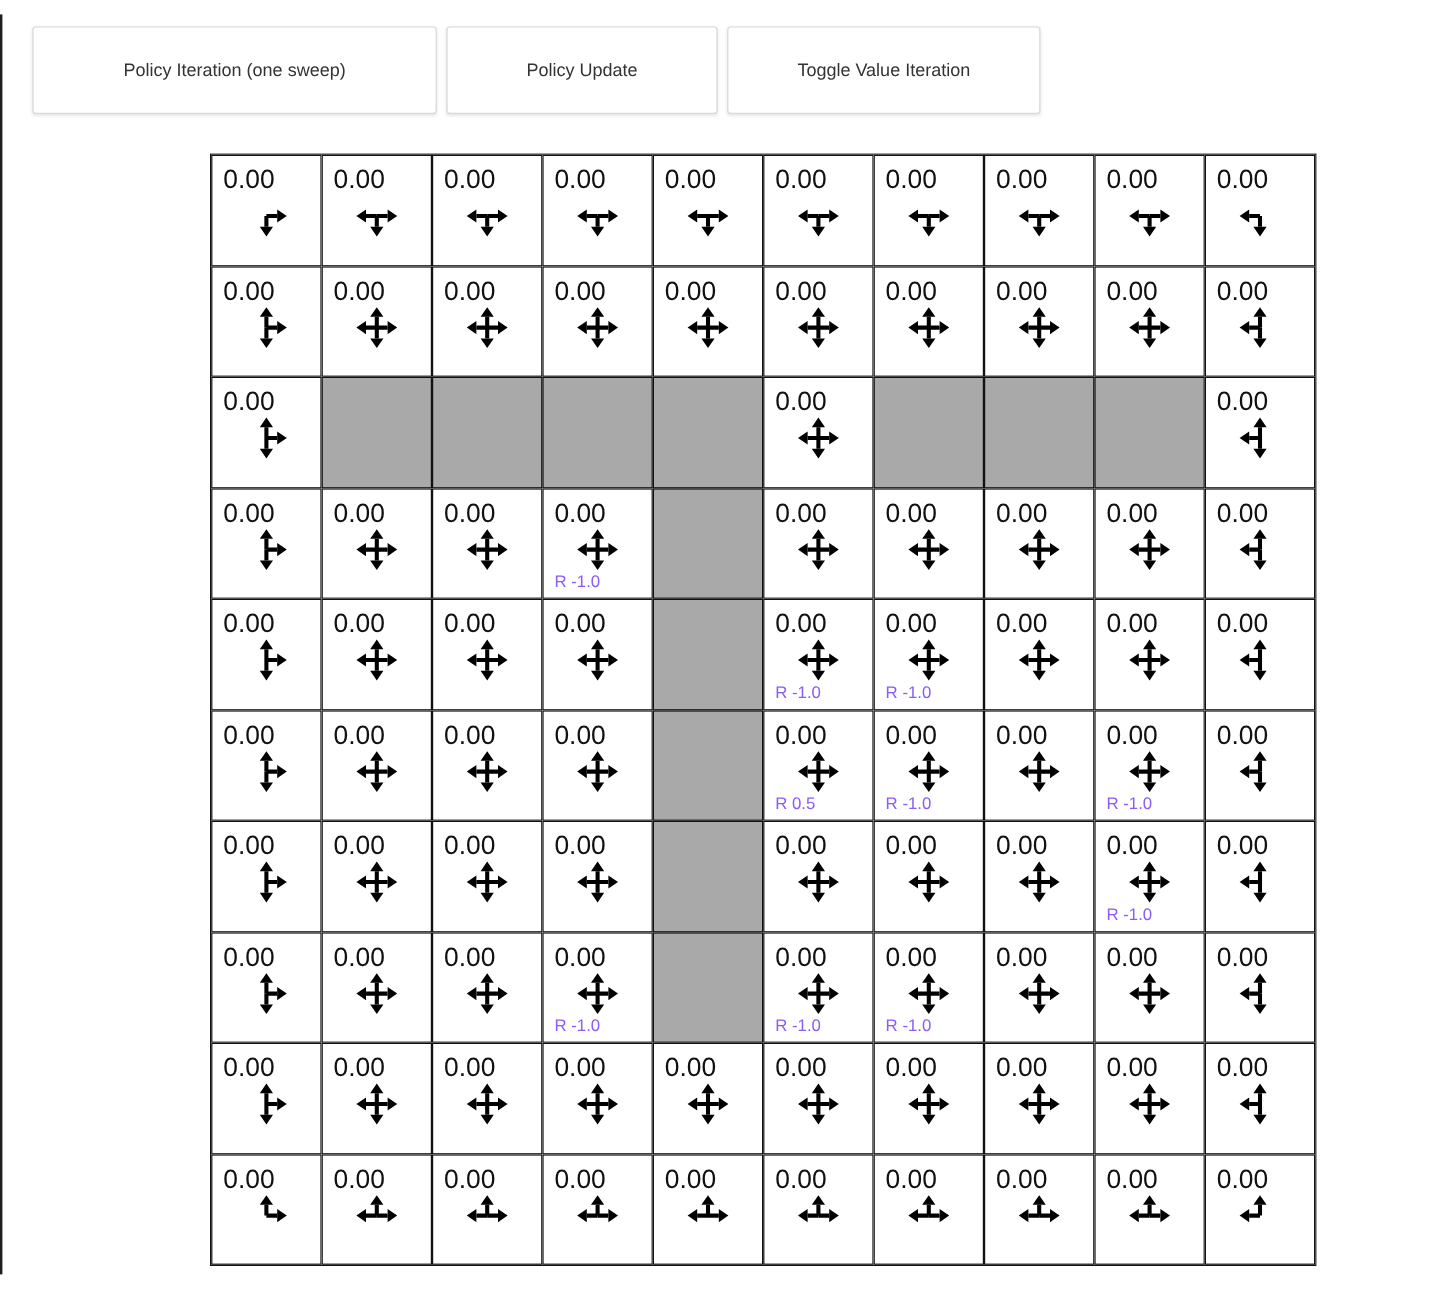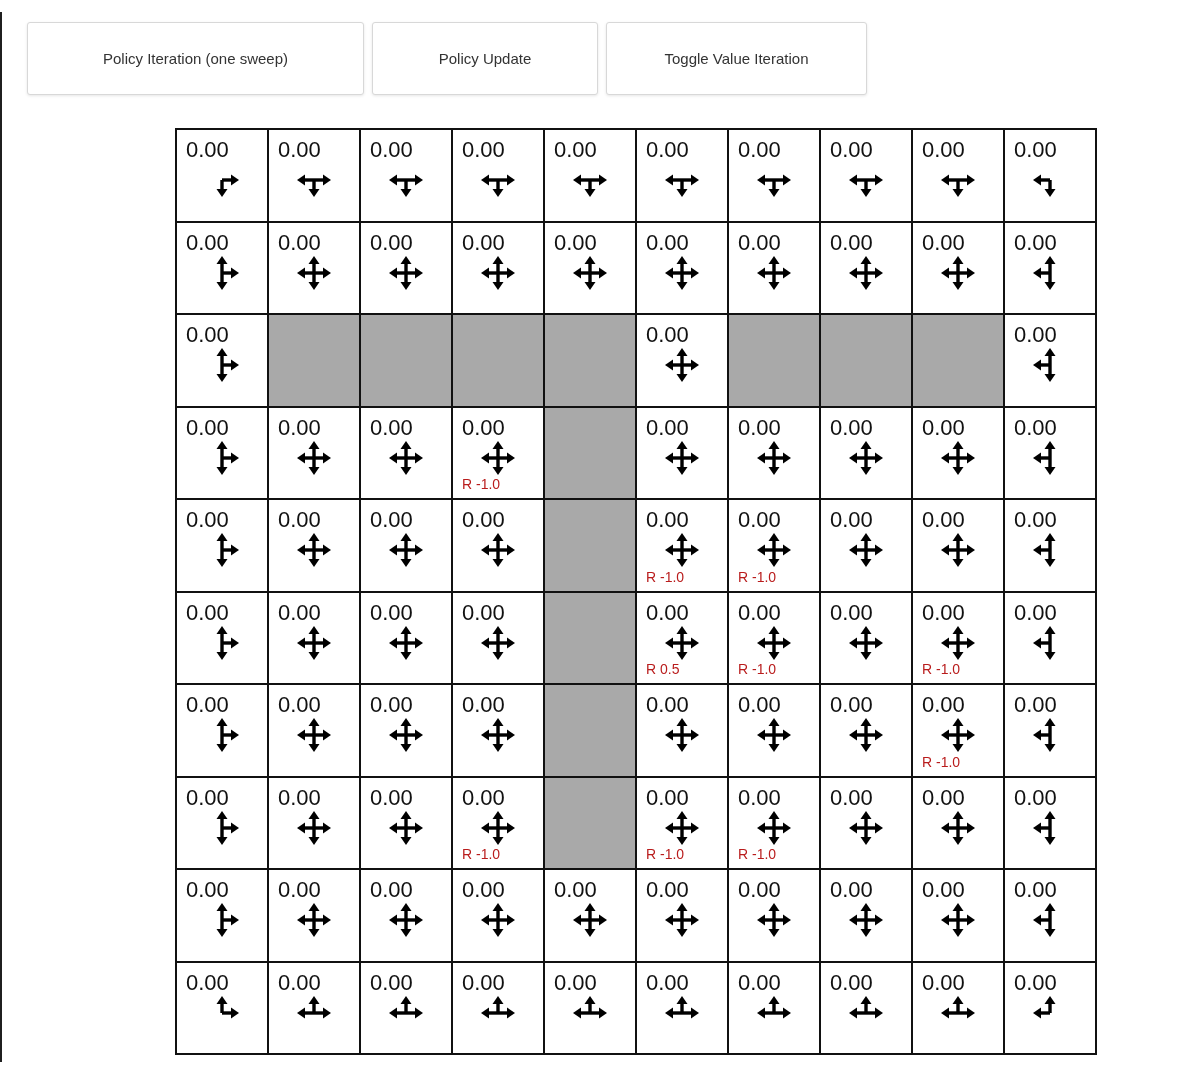--- a/index.html
+++ b/index.html
@@ -29,21 +29,21 @@
     border:1px solid #111111;box-sizing:border-box;background:#ffffff;
     display:grid;grid-template-columns:repeat(10,1fr);grid-template-rows:repeat(10,1fr);margin-left:40px;
   }
   .cell{position:relative;border:1px solid #111111;box-sizing:border-box;background:#ffffff;}
   .cell.wall{background:#a9a9a9;}
   .val{
     position:absolute;top:8px;left:9px;font-size:22px;line-height:1.1;color:#111111;
     white-space:nowrap;
   }
   .cell svg{position:absolute;left:50%;top:50px;transform:translate(-50%,-50%);}
-  .reward{position:absolute;left:9px;bottom:6px;font-size:14px;color:#b91c1c;white-space:nowrap;}
+  .reward{position:absolute;left:9px;bottom:6px;font-size:14px;color:#8b5cf6;white-space:nowrap;}
 </style>
 </head>
 <body>
 
 <div class="page-edge"></div>
 
 <div class="toolbar">
   <button class="btn b0">Policy Iteration (one sweep)</button>
   <button class="btn b1">Policy Update</button>
   <button class="btn b2">Toggle Value Iteration</button>

